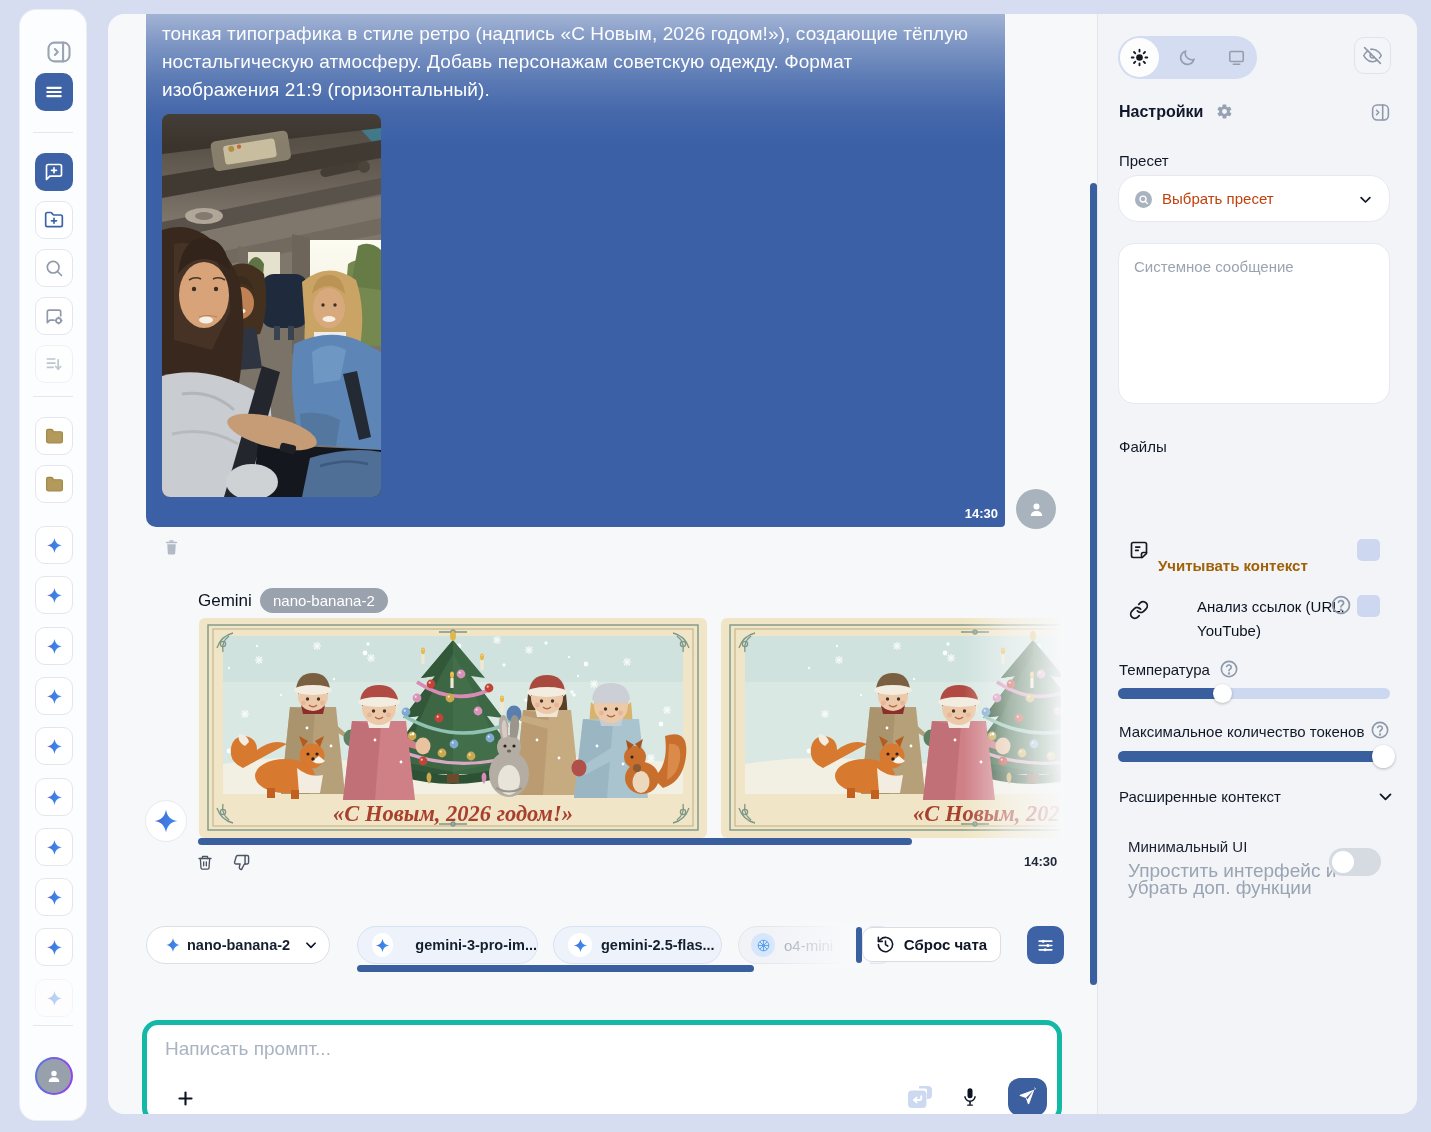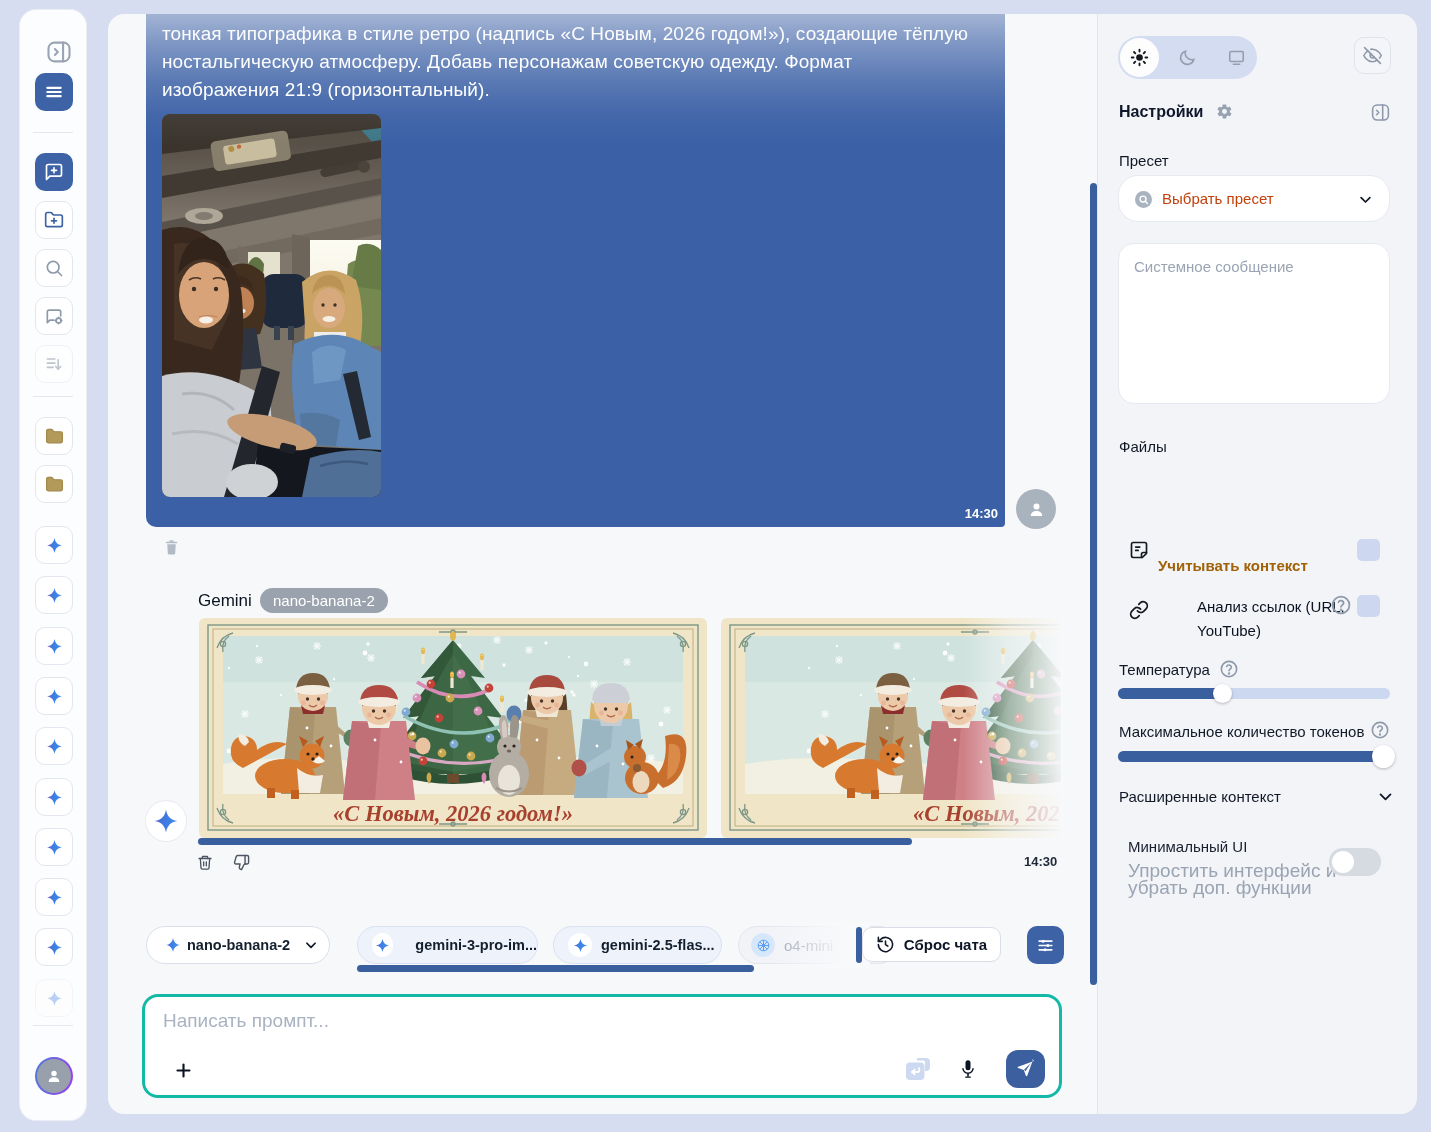--- a/index.html
+++ b/index.html
@@ -44,21 +44,21 @@
   #chip2 { left:249px; width:181px; }
   #chip3 { left:445px; width:169px; }
   #chip4 { left:630px; width:160px; background:#f1f3f7; border:1px solid #e3e6ec; color:#9ca3af; }
   #chipfade { left:662px; top:908px; width:100px; height:46px; background:linear-gradient(to right, rgba(248,249,251,0), #f8f9fb 75%); }
   #hsb2 { left:249px; top:951px; width:397px; height:7px; border-radius:4px; background:#3a5f9e; }
   #vbar { left:748px; top:913px; width:6px; height:36px; border-radius:3px; background:#3a5f9e; }
   #resetbtn { left:754px; top:913px; width:139px; height:35px; background:#fff; border:1px solid #d9dde5; border-radius:10px; display:flex; align-items:center; justify-content:center; gap:9px; color:#0d1526; }
   #slidersbtn { left:919px; top:912px; width:37px; height:38px; background:#3d63a6; border-radius:10px; display:flex; align-items:center; justify-content:center; }
 
   
-  #inputbox { left:34px; top:980px; width:920px; height:104px; background:#fff; border:3px solid #14b8a6; border-radius:16px;text-decoration:underline; }
+  #inputbox { left:34px; top:1006px; width:920px; height:104px; background:#fff; border:5px solid #14b8a6; border-radius:16px;text-decoration:underline; }
   #ph { position:absolute; left:18px; top:13px; font-size:19px; color:#a9b3c2; }
   #plus { position:absolute; left:30px; top:65px; }
   #enter { position:absolute; left:761px; top:61px; }
   #mic { position:absolute; left:813px; top:61px; }
   #send { position:absolute; left:861px; top:53px; width:39px; height:38px; background:#3c5f9f; border-radius:12px; display:flex; align-items:center; justify-content:center; }
 
   #vsb { left:1089.5px; top:183px; width:7px; height:802px; border-radius:4px; background:#3a5f9e; }
 
   
   #rp { left:1101px; top:14px; width:316px; height:1100px; background:#f2f4f8; border-left:none; border-radius:0 16px 16px 0; font-size:15px; color:#111826; }

